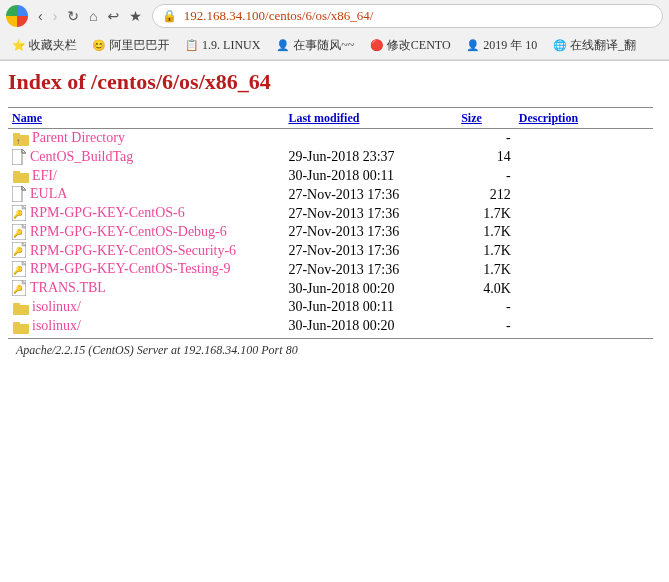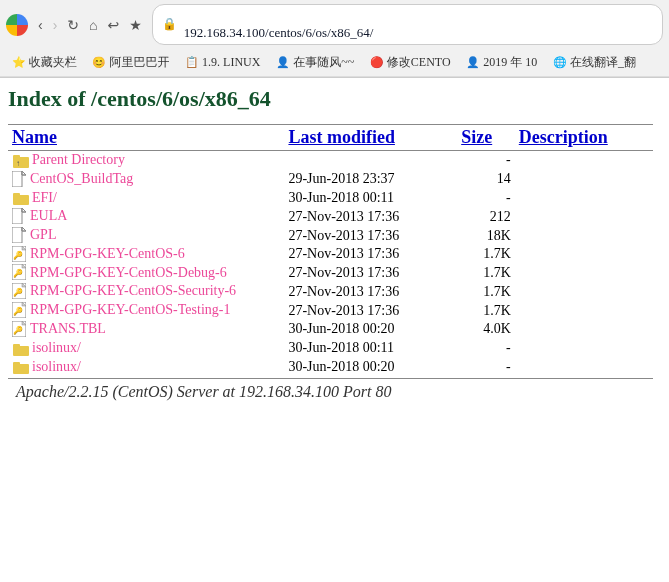--- a/index.html
+++ b/index.html
@@ -49,21 +49,21 @@
       display: flex;
       align-items: center;
       background: #fff;
       border: 1px solid #ccc;
       border-radius: 12px;
       padding: 3px 10px;
       font-size: 13px;
       gap: 6px;
     }
     .lock-icon { color: #666; font-size: 12px; }
-    .address-text { color: #0f172a; font-size: 13px; margin-top: 17px; }
+    .address-text { color: #c2410c; font-size: 13px; }
 
     .bookmarks-bar {
       display: flex;
       align-items: center;
       padding: 3px 6px;
       gap: 4px;
       font-size: 12px;
       border-bottom: 1px solid #ddd;
       overflow: hidden;
       white-space: nowrap;
@@ -83,21 +83,21 @@
     
     .page-content {
       padding: 8px 16px 4px 8px;
     }
 
     h1 {
       font-size: 22px;
       font-weight: bold;
       font-family: Times New Roman, serif;
       margin-bottom: 12px;
-      color: #14532d;
+      color: #b91c1c;
     }
 
     .dir-table {
       width: 100%;
       border-collapse: collapse;
     }
 
     .dir-table thead tr {
       border-top: 1px solid #888;
       border-bottom: 1px solid #888;
@@ -106,21 +106,21 @@
     .dir-table th {
       text-align: left;
       padding: 2px 4px;
       font-weight: normal;
     }
 
     .dir-table th a {
       color: #00c;
       text-decoration: underline;
       font-weight: bold;
-      font-size: 18px;
+      font-size: 12px;
     }
 
     .col-name { width: 240px; }
     .col-modified { width: 150px; }
     .col-size { width: 50px; text-align: right; }
     .col-desc { width: 120px; margin-left: 20px; }
 
     .dir-table td {
       padding: 1px 4px;
       font-size: 14px;
@@ -130,21 +130,21 @@
     .dir-table td.col-size {
       text-align: right;
     }
 
     .dir-table td a {
       color: #ec4899;
       text-decoration: none;
     }
 
     .footer {
-      font-size: 16px;
+      font-size: 12px;
       font-style: italic;
       color: #333;
       border-top: 1px solid #888;
       padding: 4px 8px;
       margin-top: 2px;
     }
   </style>
 </head>
 <body>
 
@@ -251,30 +251,20 @@
                 <rect x="0" y="0" width="10" height="16" fill="white" stroke="#888" stroke-width="1"></rect>
                 <polygon points="10,0 14,4 10,4" fill="white" stroke="#888" stroke-width="1"></polygon>
                 <polyline points="10,0 10,4 14,4" fill="none" stroke="#888" stroke-width="1"></polyline>
               </svg></span><a href="#">EULA</a></td>
           <td class="col-modified">27-Nov-2013 17:36</td>
           <td class="col-size">212</td>
           <td class="col-desc"></td>
         </tr>
         <tr>
           <td class="col-name"><span style="display: inline-block; width: 14px; height: 16px; margin-right: 4px; vertical-align: middle; position: relative; top: -1px;"><svg width="14" height="16" viewBox="0 0 14 16">
-                <rect x="0" y="0" width="10" height="16" fill="white" stroke="#888" stroke-width="1"></rect>
-                <polygon points="10,0 14,4 10,4" fill="white" stroke="#888" stroke-width="1"></polygon>
-                <polyline points="10,0 10,4 14,4" fill="none" stroke="#888" stroke-width="1"></polyline>
-              </svg></span><a href="#">GPL</a></td>
-          <td class="col-modified">27-Nov-2013 17:36</td>
-          <td class="col-size">18K</td>
-          <td class="col-desc"></td>
-        </tr>
-        <tr>
-          <td class="col-name"><span style="display: inline-block; width: 14px; height: 16px; margin-right: 4px; vertical-align: middle; position: relative; top: -1px;"><svg width="14" height="16" viewBox="0 0 14 16">
                 <rect x="0" y="0" width="14" height="16" fill="white" stroke="#888" stroke-width="1"></rect>
                 <polygon points="10,0 14,4 10,4" fill="#ccc" stroke="#888" stroke-width="0.5"></polygon>
                 <text x="1" y="12" font-size="8" fill="#555">🔑</text>
               </svg></span><a href="#">RPM-GPG-KEY-CentOS-6</a></td>
           <td class="col-modified">27-Nov-2013 17:36</td>
           <td class="col-size">1.7K</td>
           <td class="col-desc"></td>
         </tr>
         <tr>
           <td class="col-name"><span style="display: inline-block; width: 14px; height: 16px; margin-right: 4px; vertical-align: middle; position: relative; top: -1px;"><svg width="14" height="16" viewBox="0 0 14 16">
@@ -294,21 +284,21 @@
               </svg></span><a href="#">RPM-GPG-KEY-CentOS-Security-6</a></td>
           <td class="col-modified">27-Nov-2013 17:36</td>
           <td class="col-size">1.7K</td>
           <td class="col-desc"></td>
         </tr>
         <tr>
           <td class="col-name"><span style="display: inline-block; width: 14px; height: 16px; margin-right: 4px; vertical-align: middle; position: relative; top: -1px;"><svg width="14" height="16" viewBox="0 0 14 16">
                 <rect x="0" y="0" width="14" height="16" fill="white" stroke="#888" stroke-width="1"></rect>
                 <polygon points="10,0 14,4 10,4" fill="#ccc" stroke="#888" stroke-width="0.5"></polygon>
                 <text x="1" y="12" font-size="8" fill="#555">🔑</text>
-              </svg></span><a href="#">RPM-GPG-KEY-CentOS-Testing-1</a></td>
+              </svg></span><a href="#">RPM-GPG-KEY-CentOS-Testing-9</a></td>
           <td class="col-modified">27-Nov-2013 17:36</td>
           <td class="col-size">1.7K</td>
           <td class="col-desc"></td>
         </tr>
         <tr>
           <td class="col-name"><span style="display: inline-block; width: 14px; height: 16px; margin-right: 4px; vertical-align: middle; position: relative; top: -1px;"><svg width="14" height="16" viewBox="0 0 14 16">
                 <rect x="0" y="0" width="14" height="16" fill="white" stroke="#888" stroke-width="1"></rect>
                 <polygon points="10,0 14,4 10,4" fill="#ccc" stroke="#888" stroke-width="0.5"></polygon>
                 <text x="1" y="12" font-size="8" fill="#555">🔑</text>
               </svg></span><a href="#">TRANS.TBL</a></td>

